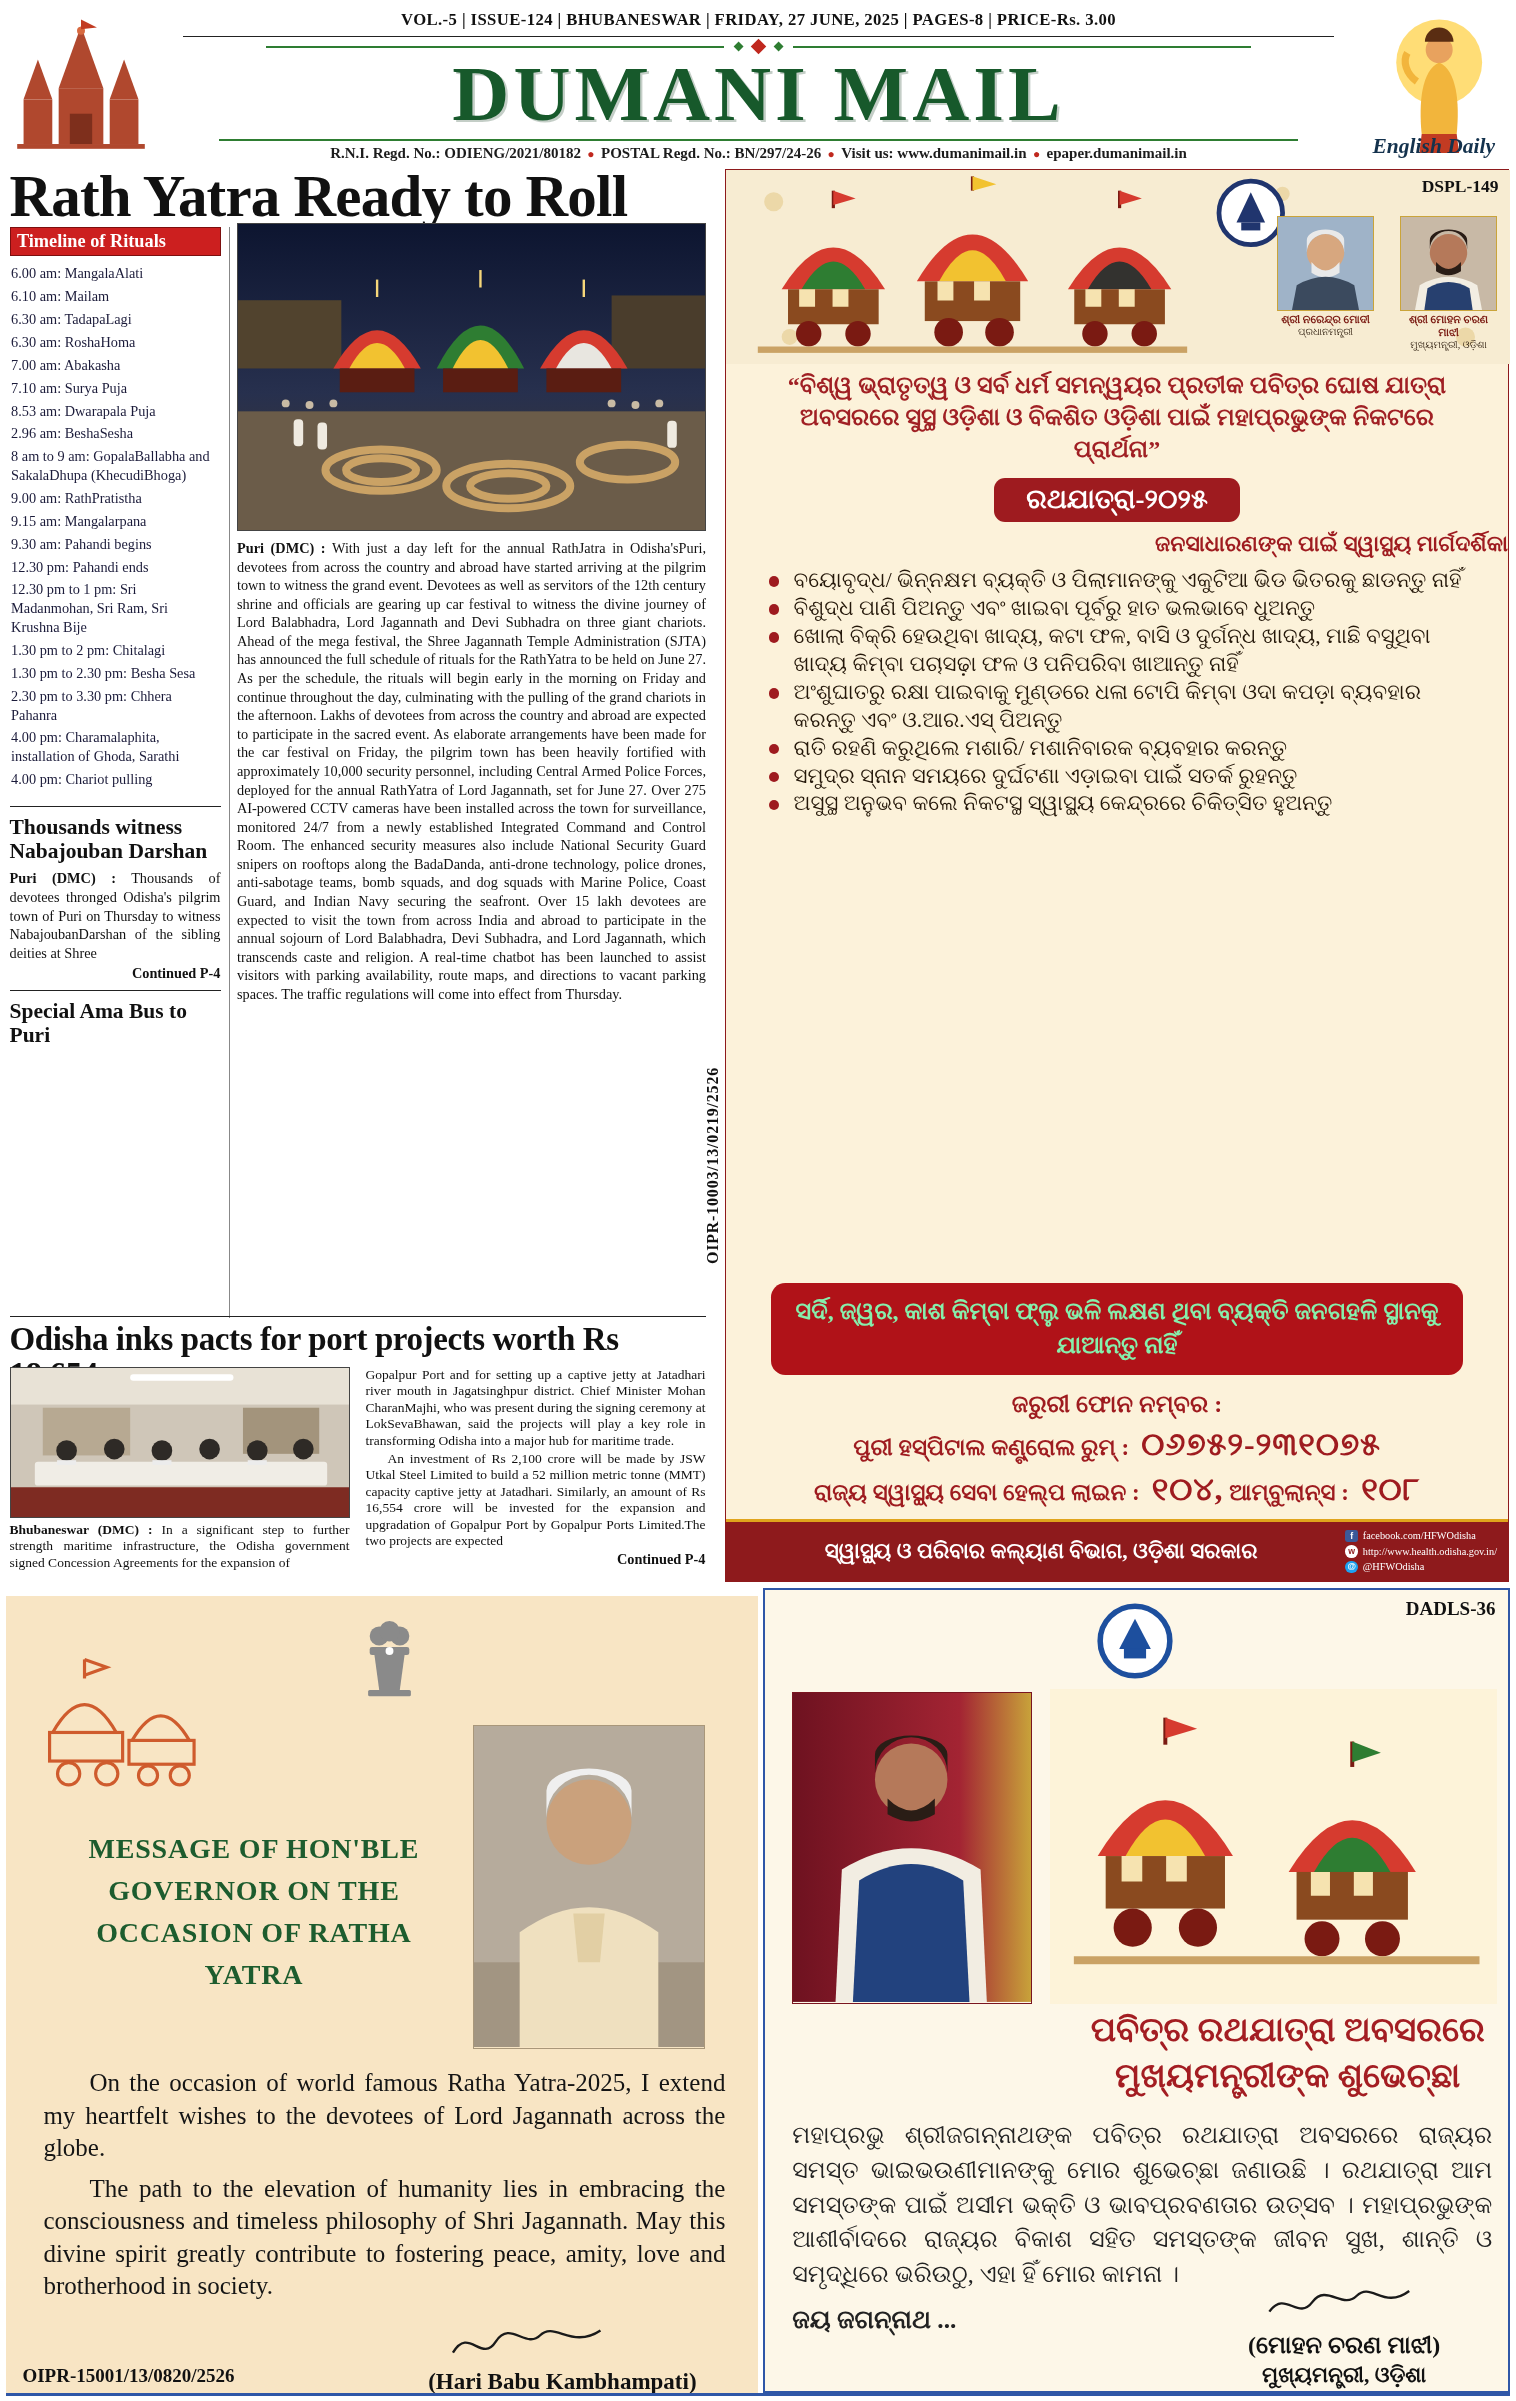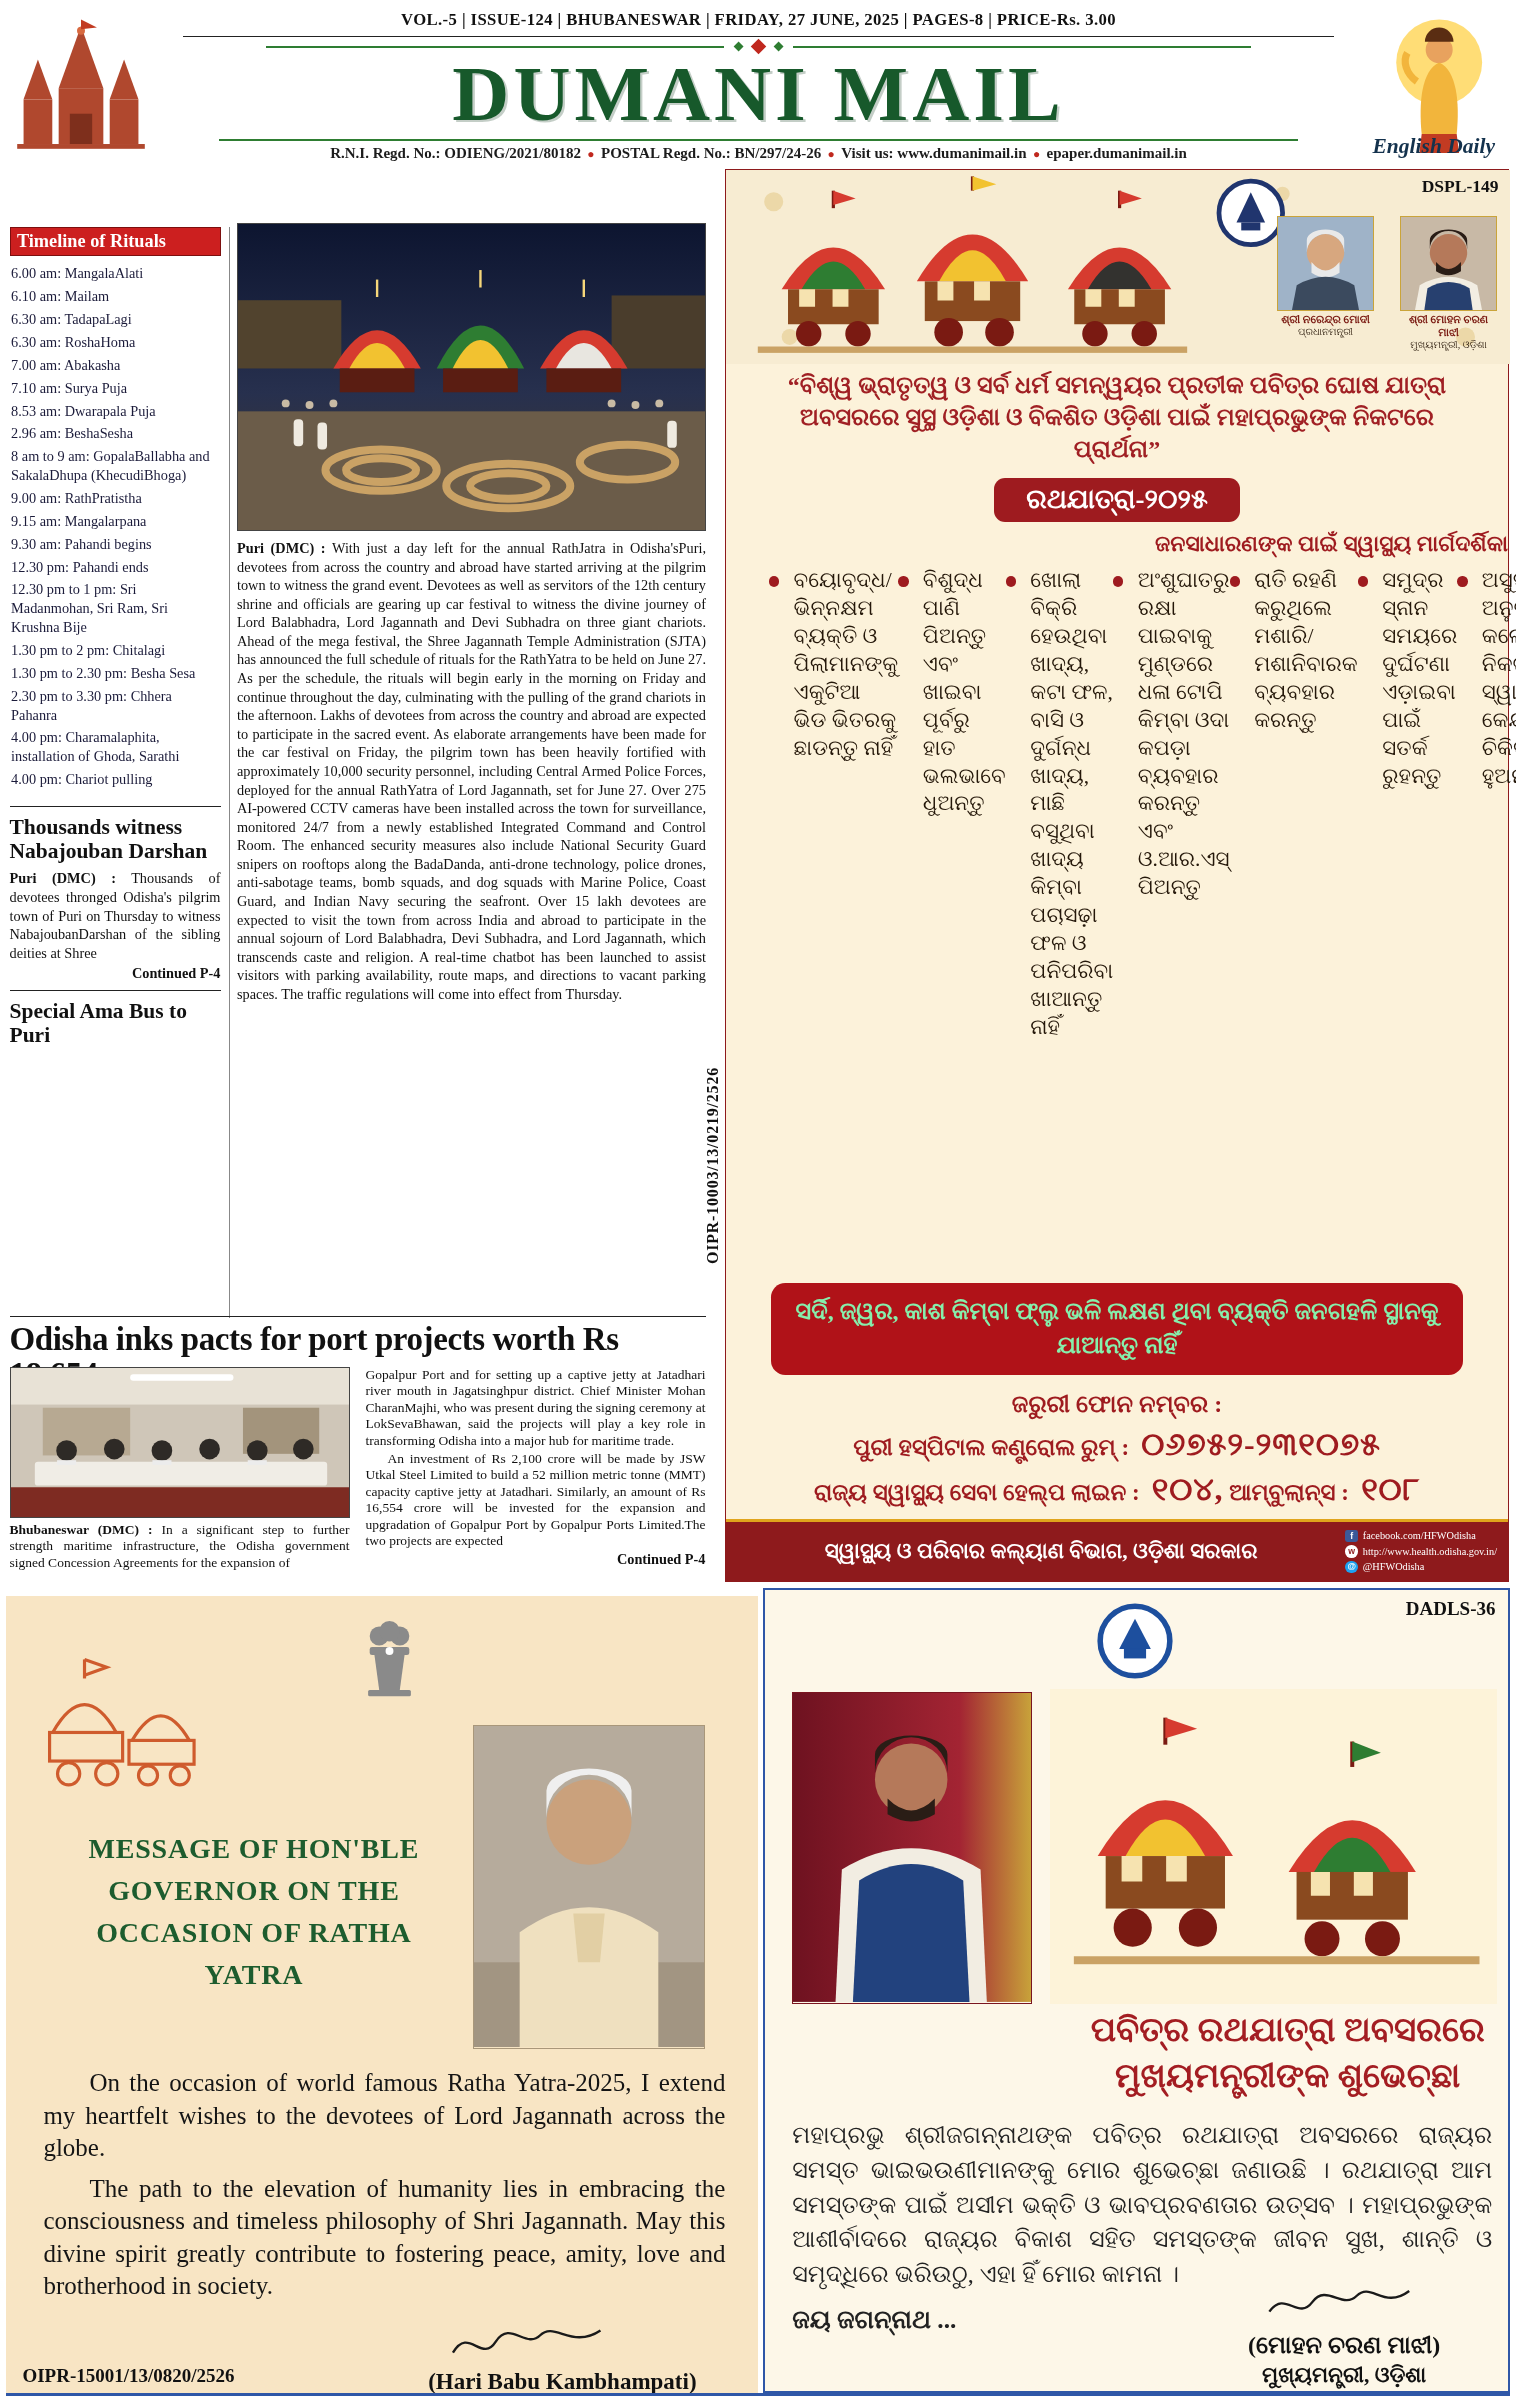--- a/index.html
+++ b/index.html
@@ -70,22 +70,22 @@
   .pm-fig, .cm-fig { position:absolute; top:46px; width:97px; text-align:center; z-index:2; }
   .pm-fig { right:134px; } .cm-fig { right:11px; }
   .pm-fig svg, .cm-fig svg { width:97px; height:95px; border:1.6px solid #caa43a; background:#fff; display:block; }
   .cap-name { display:block; font-size:11px; font-weight:bold; color:#7a1a12; margin-top:2.4px; }
   .cap-title { display:block; font-size:10px; color:#3a2a1a; }
   .ad-quote { padding:6.4px 37px 0; font-size:24px; font-weight:bold; color:#a02024;
               line-height:1.32; text-align:center; }
   .ad-pill { margin:12.7px auto 4.8px; background:#9e1b1f; color:#fff; font-size:27px; font-weight:bold;
              padding:6.4px 32px; border-radius:11px; width:max-content; }
   .guide-heading { text-align:right; color:#9e1b1f; font-size:22px; font-weight:bold; margin-top:4.8px; }
-  .guidelines { flex:1; list-style:none; display:flex; flex-direction:row;
-                justify-content:space-between; padding:9.5px 43px 3.2px; }
+  .guidelines { flex:1; list-style:none; display:flex; flex-direction:column;
+                justify-content:flex-start; padding:9.5px 43px 3.2px; }
   .g-item { display:flex; gap:14.3px; font-size:21.5px; line-height:1.3; color:#241709; }
   .g-dot { flex:none; width:10.3px; height:10.3px; border-radius:50%; background:#9e1b1f; margin-top:9.5px; }
   .alert-box { margin:4.8px 45px; background:#b01218; color:#86efac; font-weight:bold; font-size:24px;
                line-height:1.4; text-align:center; padding:12.7px 22px; border-radius:14.3px; }
   .emg-label { text-align:center; color:#9e1b1f; font-size:24px; font-weight:bold; margin-top:11px; }
   .phone-line { text-align:center; font-size:23px; font-weight:bold; color:#9e1b1f; margin-top:8px; }
   .phone-num { font-size:32px; letter-spacing:0.8px; padding-left:6.4px; }
   .ad-footer { margin-top:11px; background:#8e1a1c; border-top:3.2px solid #e0a41c; color:#fff;
                display:flex; align-items:center; padding:6.4px 11px; min-height:51px; }
   .dept-name { flex:1; text-align:center; font-size:21.5px; font-weight:bold; }
@@ -174,20 +174,21 @@
       </div>
       <h1 class="mast-title">DUMANI MAIL</h1>
       <div class="green-rule"></div>
       <div class="regline">
         <span>R.N.I. Regd. No.: ODIENG/2021/80182</span><span class="sep">●</span><span>POSTAL Regd. No.: BN/297/24-26</span><span class="sep">●</span><span>Visit us: www.dumanimail.in</span><span class="sep">●</span><span>epaper.dumanimail.in</span>
       </div>
     </div>
     <div class="edition">English Daily</div>
   </header>
 
+  <h2 class="lead-headline">Rath Yatra Ready to Roll</h2>
 
   <aside class="timeline-col">
     <div class="timeline-head">Timeline of Rituals</div>
     <ul class="timeline-list">
       <li>6.00 am: MangalaAlati</li>
       <li>6.10 am: Mailam</li>
       <li>6.30 am: TadapaLagi</li>
       <li>6.30 am: RoshaHoma</li>
       <li>7.00 am: Abakasha</li>
       <li>7.10 am: Surya Puja</li>

